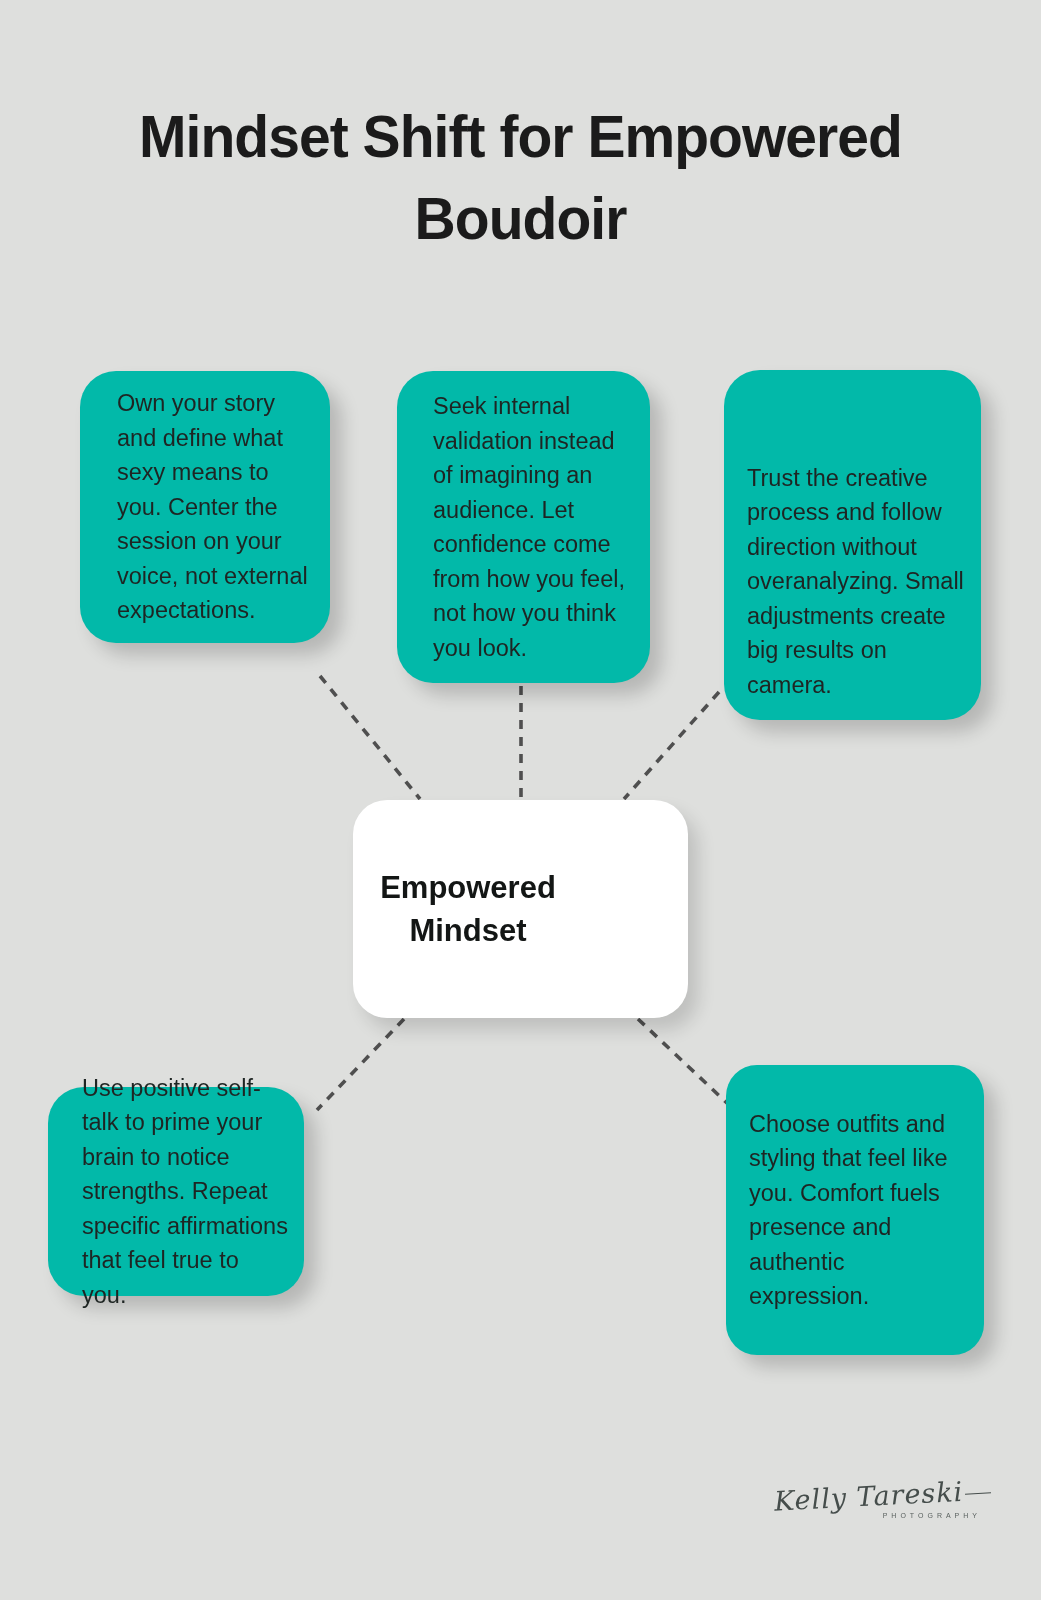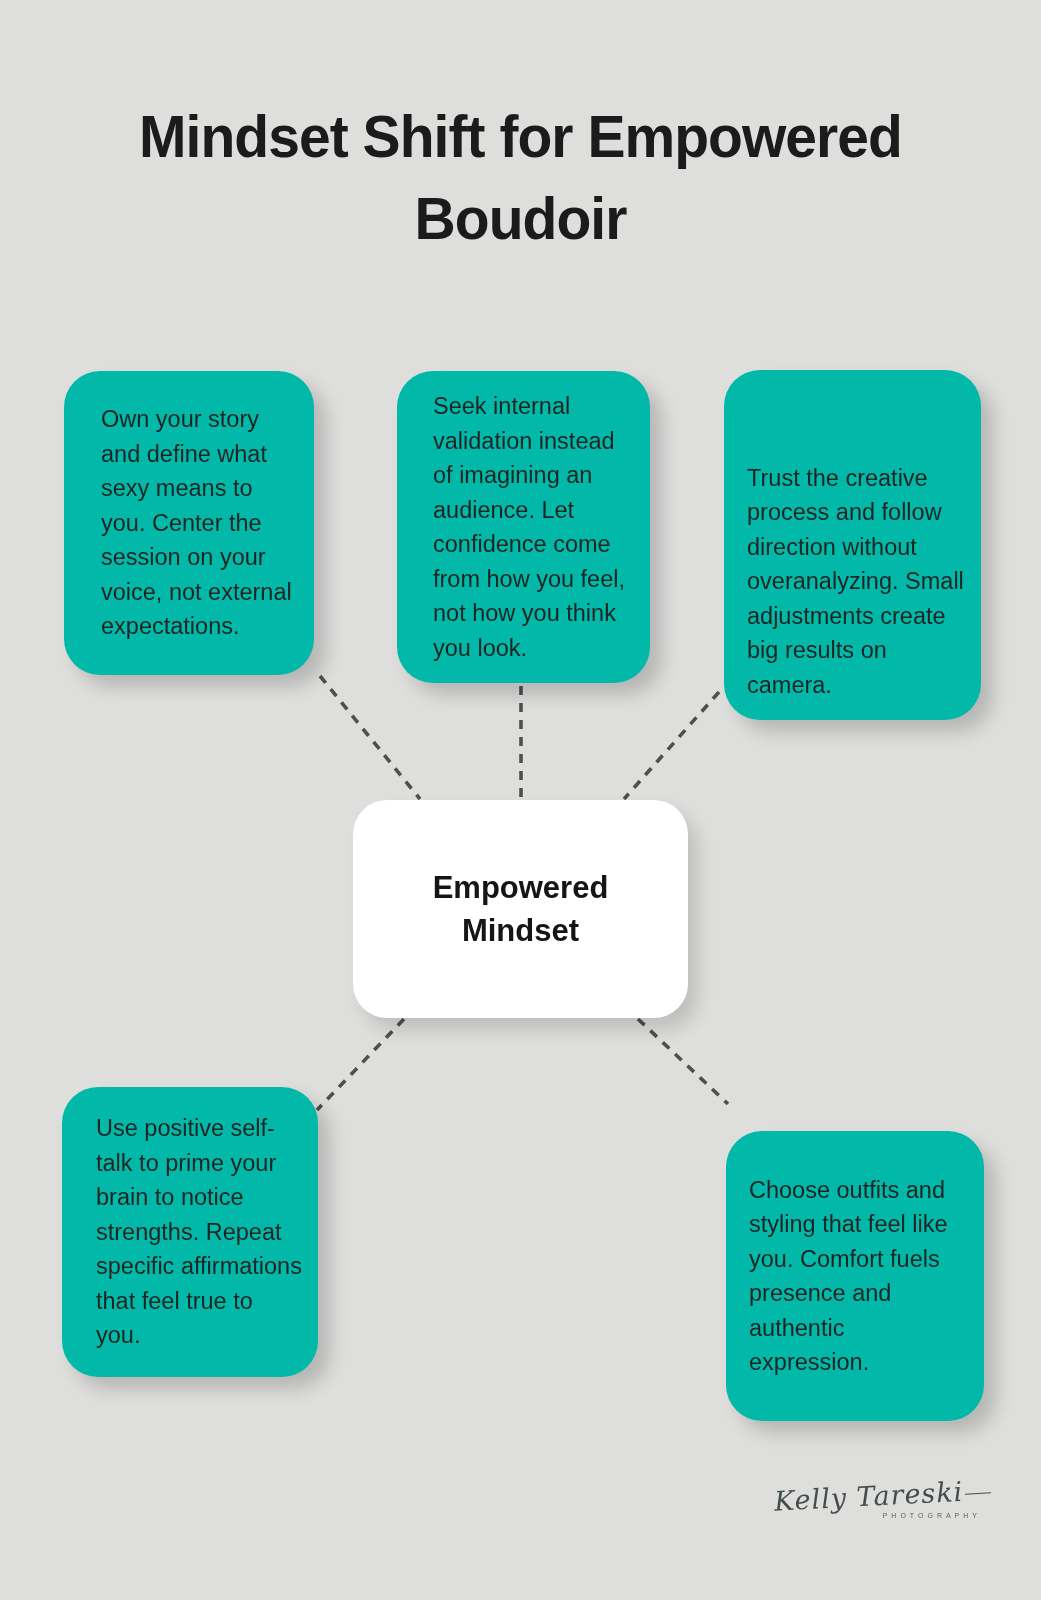--- a/index.html
+++ b/index.html
@@ -41,37 +41,37 @@
     border-radius: 36px;
     box-shadow: 12px 12px 18px rgba(0,0,0,0.18);
     color: #1e2523;
     font-size: 23.5px;
     line-height: 34.5px;
     display: flex;
     align-items: center;
     box-sizing: border-box;
     padding: 18px 16px 18px 23px;
   }
-  .node-tl { left: 64px;  top: 371px;  width: 250px; height: 304px; padding-left: 37px; }
+  .node-tl { left: 80px;  top: 371px;  width: 250px; height: 272px; padding-left: 37px; }
   .node-tm { left: 397px; top: 371px;  width: 253px; height: 312px; padding-left: 36px; }
   .node-tr { left: 724px; top: 370px;  width: 257px; height: 350px; align-items: flex-end; }
-  .node-bl { left: 62px;  top: 1087px; width: 256px; height: 290px; padding-left: 34px; }
-  .node-br { left: 726px; top: 1131px; width: 258px; height: 290px; }
+  .node-bl { left: 48px;  top: 1087px; width: 256px; height: 209px; padding-left: 34px; }
+  .node-br { left: 726px; top: 1065px; width: 258px; height: 290px; border-radius: 31px; }
   .center-node {
     position: absolute;
     left: 353px;
     top: 800px;
     width: 335px;
     height: 218px;
     background: #ffffff;
     border-radius: 34px;
     box-shadow: 10px 12px 18px rgba(0,0,0,0.14);
     display: flex;
     align-items: center;
-    justify-content: center;
+    justify-content: flex-start;
   }
   .center-node .label {
     width: 230px;
     text-align: center;
     font-size: 31px;
     line-height: 43px;
     font-weight: bold;
     color: #131615;
   }
   svg.connectors {

